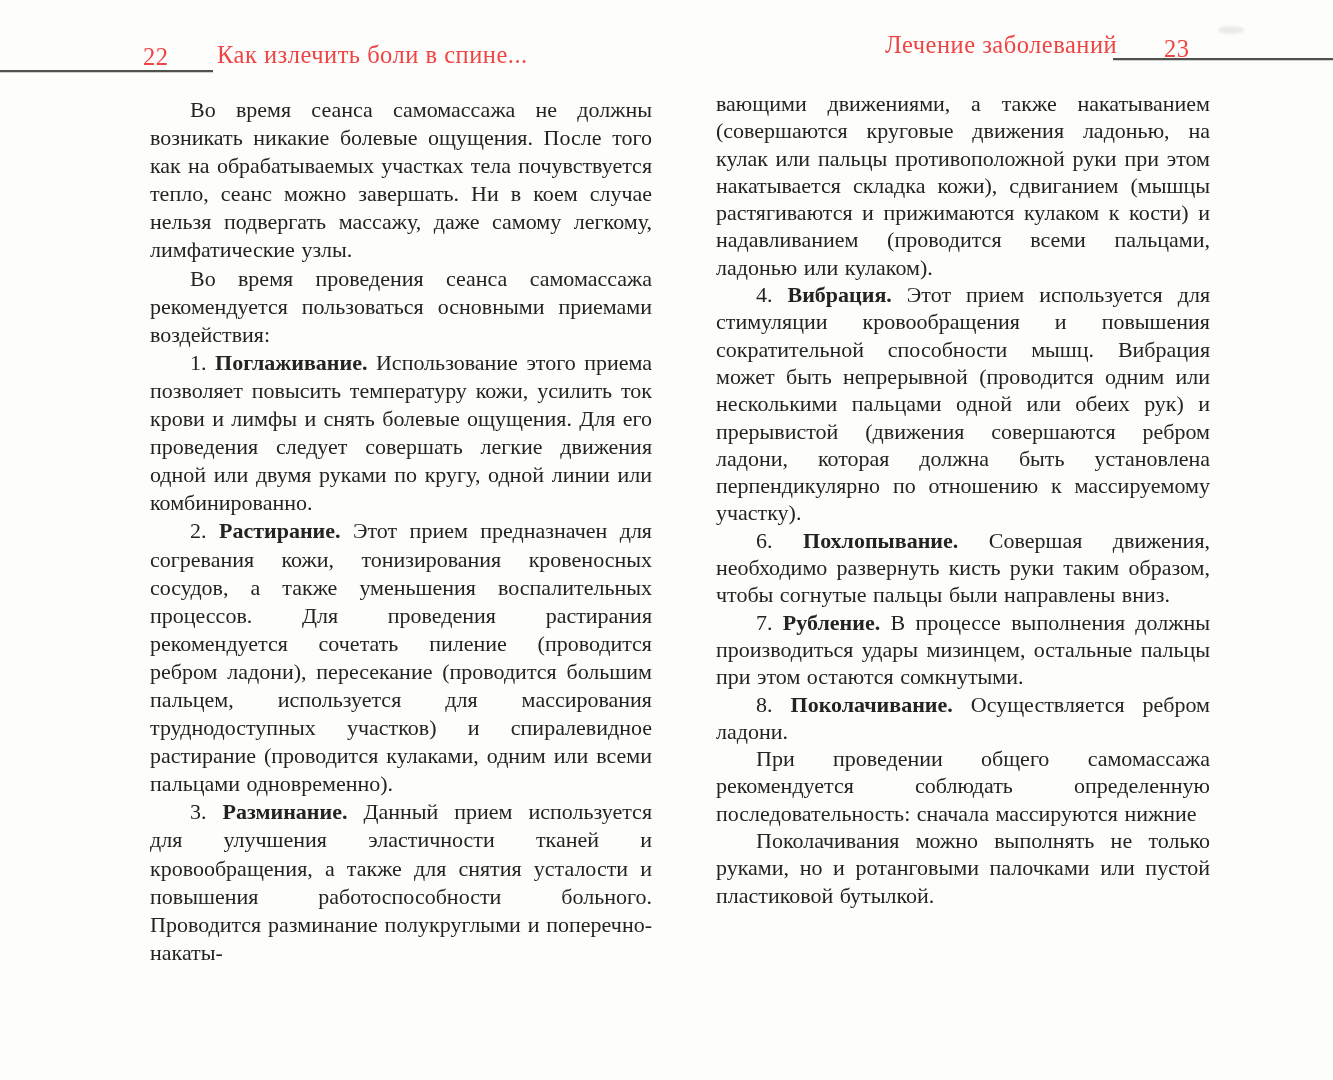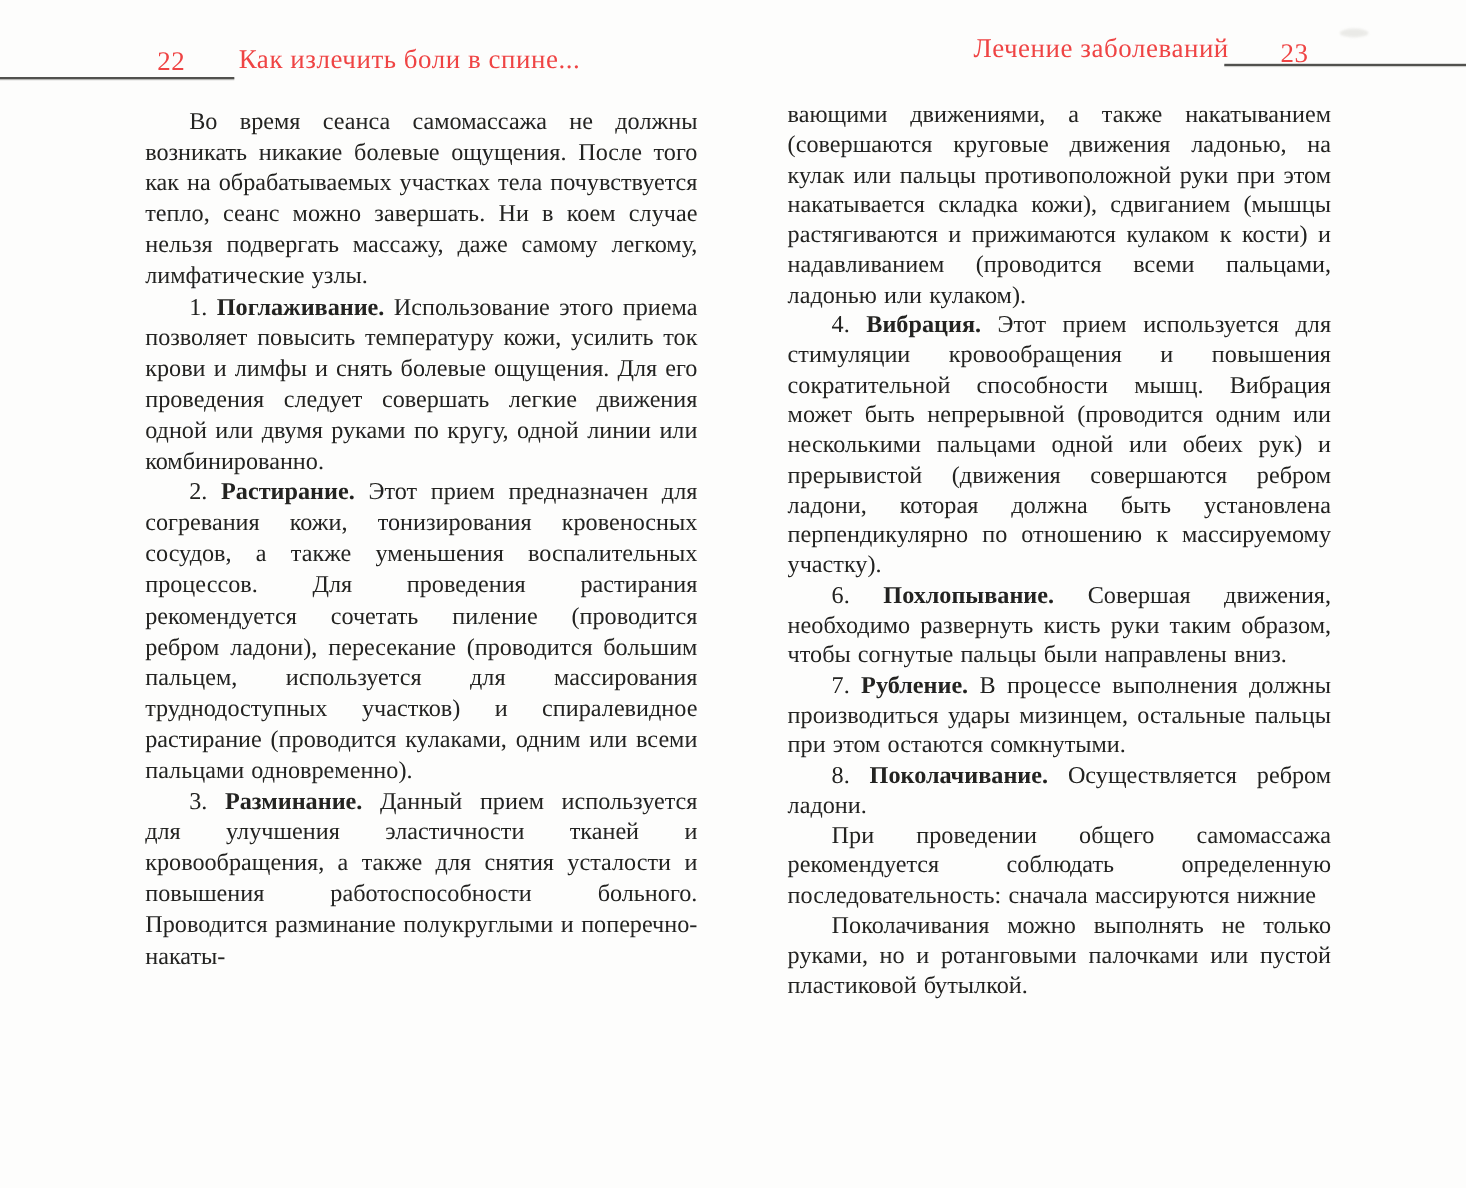--- a/index.html
+++ b/index.html
@@ -30,21 +30,21 @@
   .hrule-left  { left: 0;      top: 70px; width: 213px; }
   .hrule-right { left: 1113px; top: 58px; width: 220px; }
 
   
   .textcol {
     position: absolute;
     text-align: justify;
     font-size: 22px;
     color: #232321;
   }
-  .textcol-left  { left: 132px; top: 96px; width: 502px; line-height: 28.1px; }
+  .textcol-left  { left: 150px; top: 96px; width: 502px; line-height: 28.1px; }
   .textcol-right { left: 716px; top: 90px; width: 494px; line-height: 27.3px; }
 
   .textcol p { margin: 0; padding: 0; text-indent: 40px; word-spacing: 1px; }
   .textcol p.no-indent { text-indent: 0; }
   .textcol .b { font-weight: bold; }
 
   
   .smudge {
     position: absolute; left: 1218px; top: 26px; width: 26px; height: 8px;
     background: #d9d9d4; border-radius: 50%; opacity: 0.5; filter: blur(1px);
@@ -56,20 +56,21 @@
 <div class="page">
 
   <div class="smudge"></div>
 
   <section>
     <div class="pnum pnum-left">22</div>
     <div class="rtitle rtitle-left">Как излечить боли в спине...</div>
     <div class="hrule hrule-left"></div>
     <div class="textcol textcol-left">
         <p><span>Во время сеанса самомассажа не должны возникать никакие болевые ощущения. После того как на обрабатываемых участках тела почувствуется тепло, сеанс можно завершать. Ни в коем случае нельзя подвергать массажу, даже самому легкому, лимфатические узлы.</span></p>
+        <p><span>Во время проведения сеанса самомассажа рекомендуется пользоваться основными приемами воздействия:</span></p>
         <p><span>1. </span><span class="b">Поглаживание.</span><span> Использование этого приема позволяет повысить температуру кожи, усилить ток крови и лимфы и снять болевые ощущения. Для его проведения следует совершать легкие движения одной или двумя руками по кругу, одной линии или комбинированно.</span></p>
         <p><span>2. </span><span class="b">Растирание.</span><span> Этот прием предназначен для согревания кожи, тонизирования кровеносных сосудов, а также уменьшения воспалительных процессов. Для проведения растирания рекомендуется сочетать пиление (проводится ребром ладони), пересекание (проводится большим пальцем, используется для массирования труднодоступных участков) и спиралевидное растирание (проводится кулаками, одним или всеми пальцами одновременно).</span></p>
         <p><span>3. </span><span class="b">Разминание.</span><span> Данный прием используется для улучшения эластичности тканей и кровообращения, а также для снятия усталости и повышения работоспособности больного. Проводится разминание полукруглыми и поперечно-накаты-</span></p>
       </div>
   </section>
 
   <section>
     <div class="rtitle rtitle-right">Лечение заболеваний</div>
     <div class="pnum pnum-right">23</div>
     <div class="hrule hrule-right"></div>

